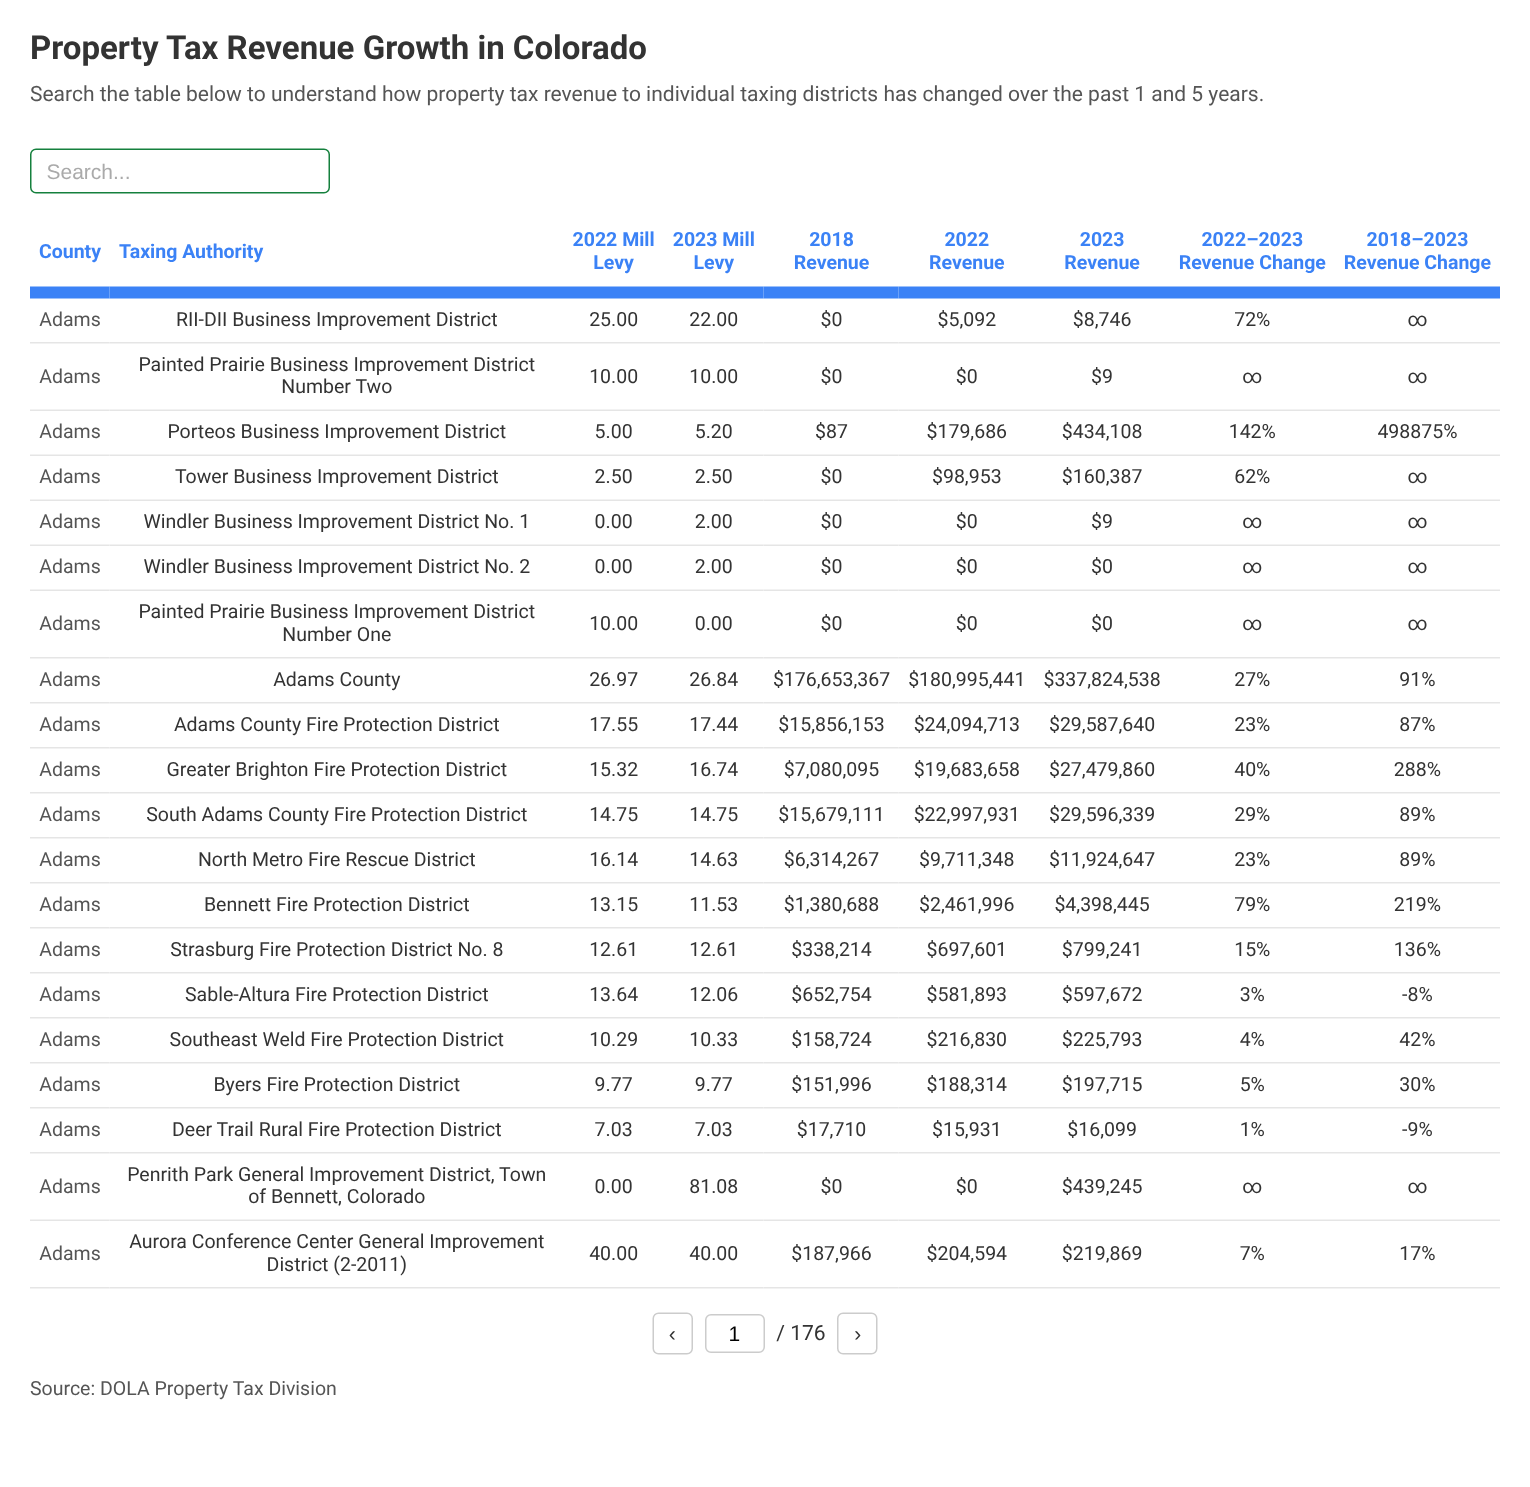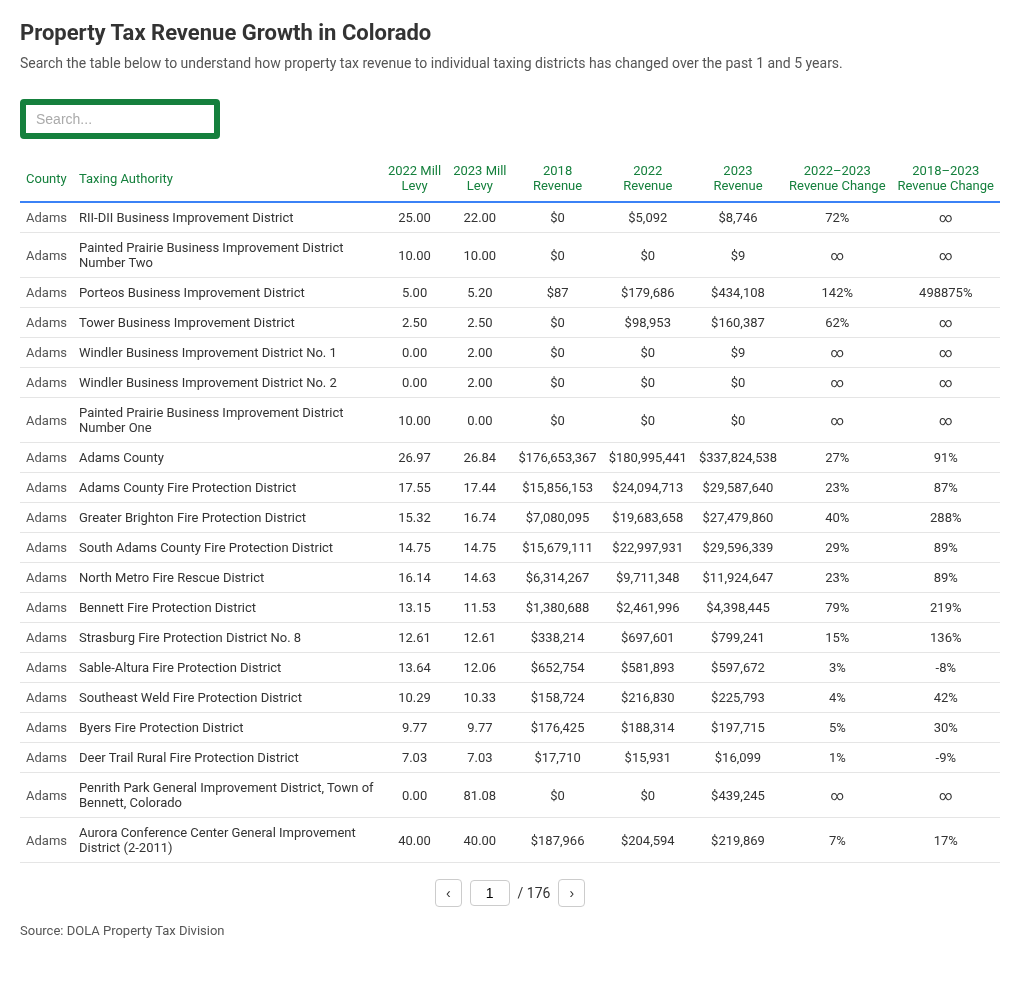--- a/index.html
+++ b/index.html
@@ -17,57 +17,57 @@
     }
     .subtitle {
       font-size: 14px;
       color: #555;
       margin-bottom: 28px;
     }
     .search-container {
       margin-bottom: 16px;
     }
     .search-input {
-      border: 6px solid #15803d;
+      border: 1px solid #15803d;
       border-radius: 4px;
       padding: 6px 10px;
       font-size: 14px;
       width: 200px;
       color: #333;
     }
     .search-input::placeholder {
       color: #aaa;
     }
     table {
       width: 100%;
       border-collapse: collapse;
       font-size: 13px;
     }
     thead th {
       text-align: center;
       padding: 8px 6px;
-      border-bottom: 2px solid #3b82f6;
-      font-weight: 400;
+      border-bottom: 8px solid #3b82f6;
+      font-weight: 700;
       font-size: 13px;
-      color: #15803d;
+      color: #3b82f6;
       white-space: nowrap;
     }
     thead th.left {
       text-align: left;
     }
     tbody tr {
       border-bottom: 1px solid #e5e5e5;
     }
     tbody td {
       padding: 7px 6px;
       text-align: center;
       color: #333;
     }
     tbody td.left {
-      text-align: left;
+      text-align: center;
     }
     tbody td.county {
       text-align: center;
       color: #555;
     }
     .pagination {
       display: flex;
       align-items: center;
       justify-content: center;
       margin-top: 16px;
@@ -299,21 +299,21 @@
       <td>$216,830</td>
       <td>$225,793</td>
       <td>4%</td>
       <td>42%</td>
     </tr>
       <tr>
       <td class="county">Adams</td>
       <td class="left">Byers Fire Protection District</td>
       <td>9.77</td>
       <td>9.77</td>
-      <td>$176,425</td>
+      <td>$151,996</td>
       <td>$188,314</td>
       <td>$197,715</td>
       <td>5%</td>
       <td>30%</td>
     </tr>
       <tr>
       <td class="county">Adams</td>
       <td class="left">Deer Trail Rural Fire Protection District</td>
       <td>7.03</td>
       <td>7.03</td>

